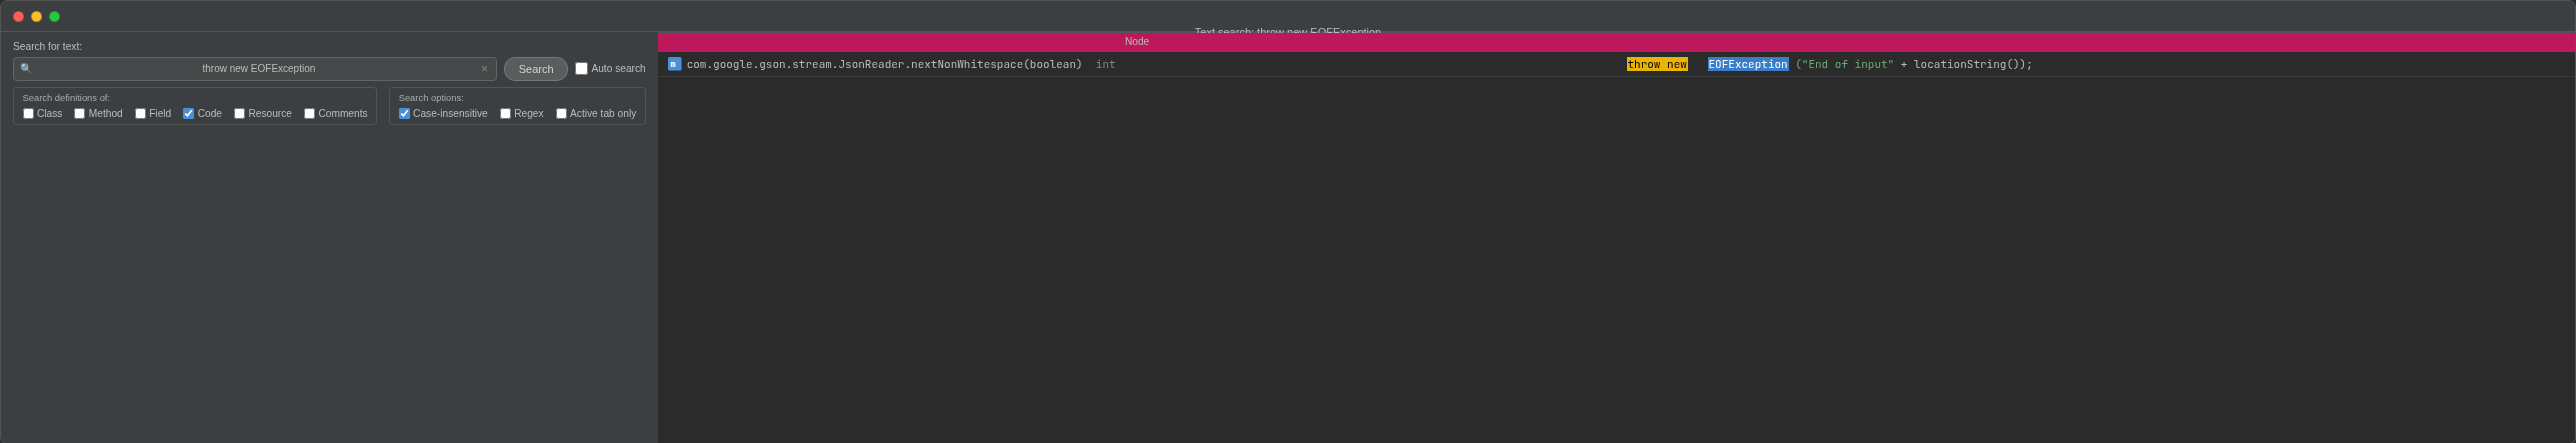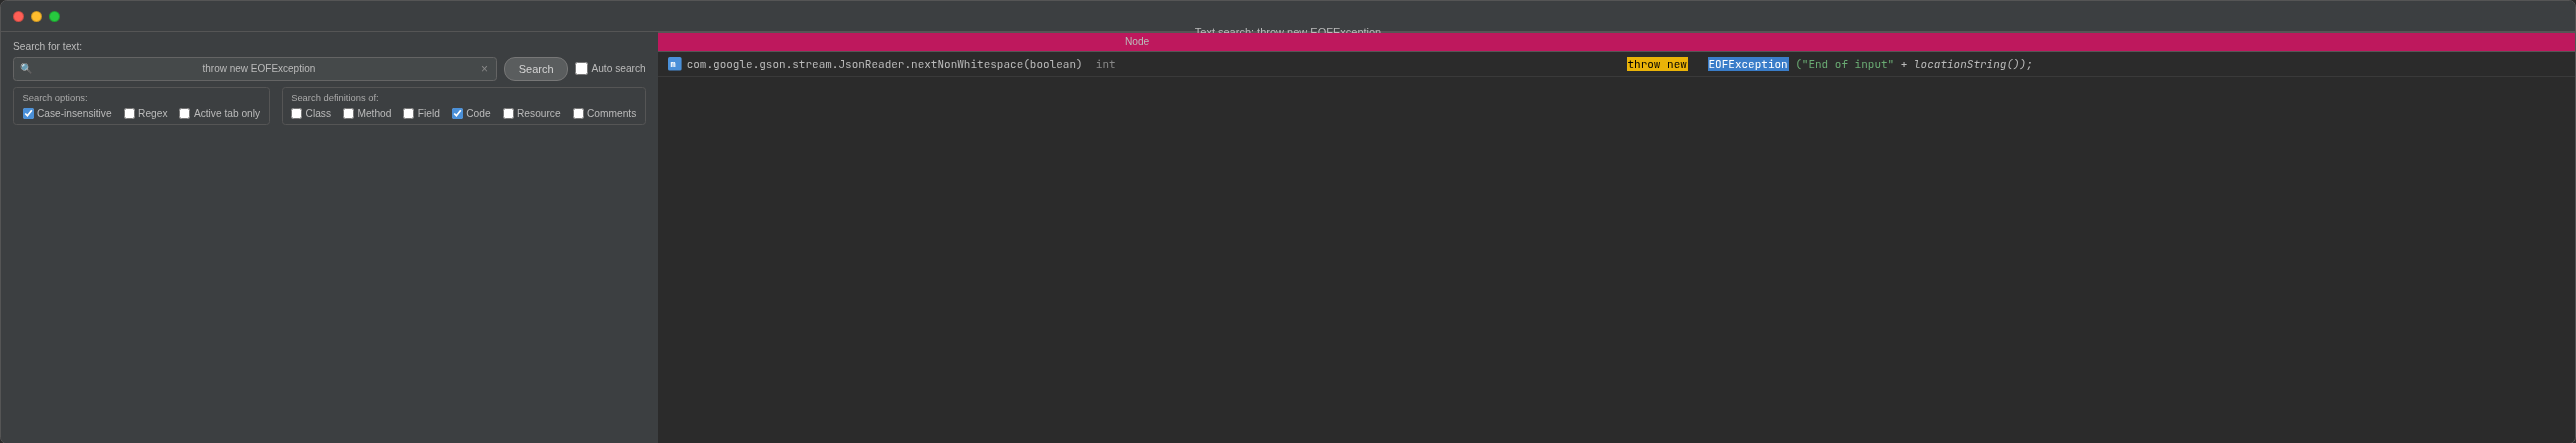--- a/index.html
+++ b/index.html
@@ -224,21 +224,21 @@
       padding: 0 0.9px;
     }
     .highlight-blue {
       background: #3a7dc9;
       color: #fff;
       padding: 0 0.9px;
       margin-top: 32px;
     }
     .code-string { color: #6aab73; }
     .code-operator { color: #bbbbbb; }
-    .code-method { color: #bbbbbb; font-style: italic; }
+    .code-method { color: #bbbbbb; }
     .col-node { width: 50%; }
     .col-code { width: 50%; }
     .result-row { background: #2b2b2b; }
     
     .results-area::-webkit-scrollbar { width: 6.8px; }
     .results-area::-webkit-scrollbar-track { background: #2b2b2b; }
     .results-area::-webkit-scrollbar-thumb { background: #555; border-radius: 3.4px; }
   </style>
 </head>
 <body>
@@ -268,63 +268,63 @@
         <button class="search-button">Search</button>
         <div class="auto-search-row">
           <input type="checkbox" id="auto-search" style="">
           <label for="auto-search">Auto search</label>
         </div>
       </div>
 
       <div class="options-row">
 
         <div class="option-group">
+          <div class="option-group-label">Search definitions of:</div>
+          <div class="checkbox-row">
+            <label class="checkbox-item">
+              <input type="checkbox" style="">
+              <span>Class</span>
+            </label>
+            <label class="checkbox-item">
+              <input type="checkbox" style="">
+              <span>Method</span>
+            </label>
+            <label class="checkbox-item">
+              <input type="checkbox" style="">
+              <span>Field</span>
+            </label>
+            <label class="checkbox-item">
+              <input type="checkbox" checked="" style="">
+              <span>Code</span>
+            </label>
+            <label class="checkbox-item">
+              <input type="checkbox" style="">
+              <span>Resource</span>
+            </label>
+            <label class="checkbox-item">
+              <input type="checkbox" style="">
+              <span>Comments</span>
+            </label>
+          </div>
+        </div>
+
+        <div class="option-group">
           <div class="option-group-label">Search options:</div>
           <div class="checkbox-row">
             <label class="checkbox-item">
               <input type="checkbox" checked="" style="">
               <span>Case-insensitive</span>
             </label>
             <label class="checkbox-item">
               <input type="checkbox" style="">
               <span>Regex</span>
             </label>
             <label class="checkbox-item">
               <input type="checkbox" style="">
               <span>Active tab only</span>
-            </label>
-          </div>
-        </div>
-
-        <div class="option-group">
-          <div class="option-group-label">Search definitions of:</div>
-          <div class="checkbox-row">
-            <label class="checkbox-item">
-              <input type="checkbox" style="">
-              <span>Class</span>
-            </label>
-            <label class="checkbox-item">
-              <input type="checkbox" style="">
-              <span>Method</span>
-            </label>
-            <label class="checkbox-item">
-              <input type="checkbox" style="">
-              <span>Field</span>
-            </label>
-            <label class="checkbox-item">
-              <input type="checkbox" checked="" style="">
-              <span>Code</span>
-            </label>
-            <label class="checkbox-item">
-              <input type="checkbox" style="">
-              <span>Resource</span>
-            </label>
-            <label class="checkbox-item">
-              <input type="checkbox" style="">
-              <span>Comments</span>
             </label>
           </div>
         </div>
       </div>
     </div>
 
     <div class="results-area">
       <table class="results-table">
         <thead>
           <tr>

